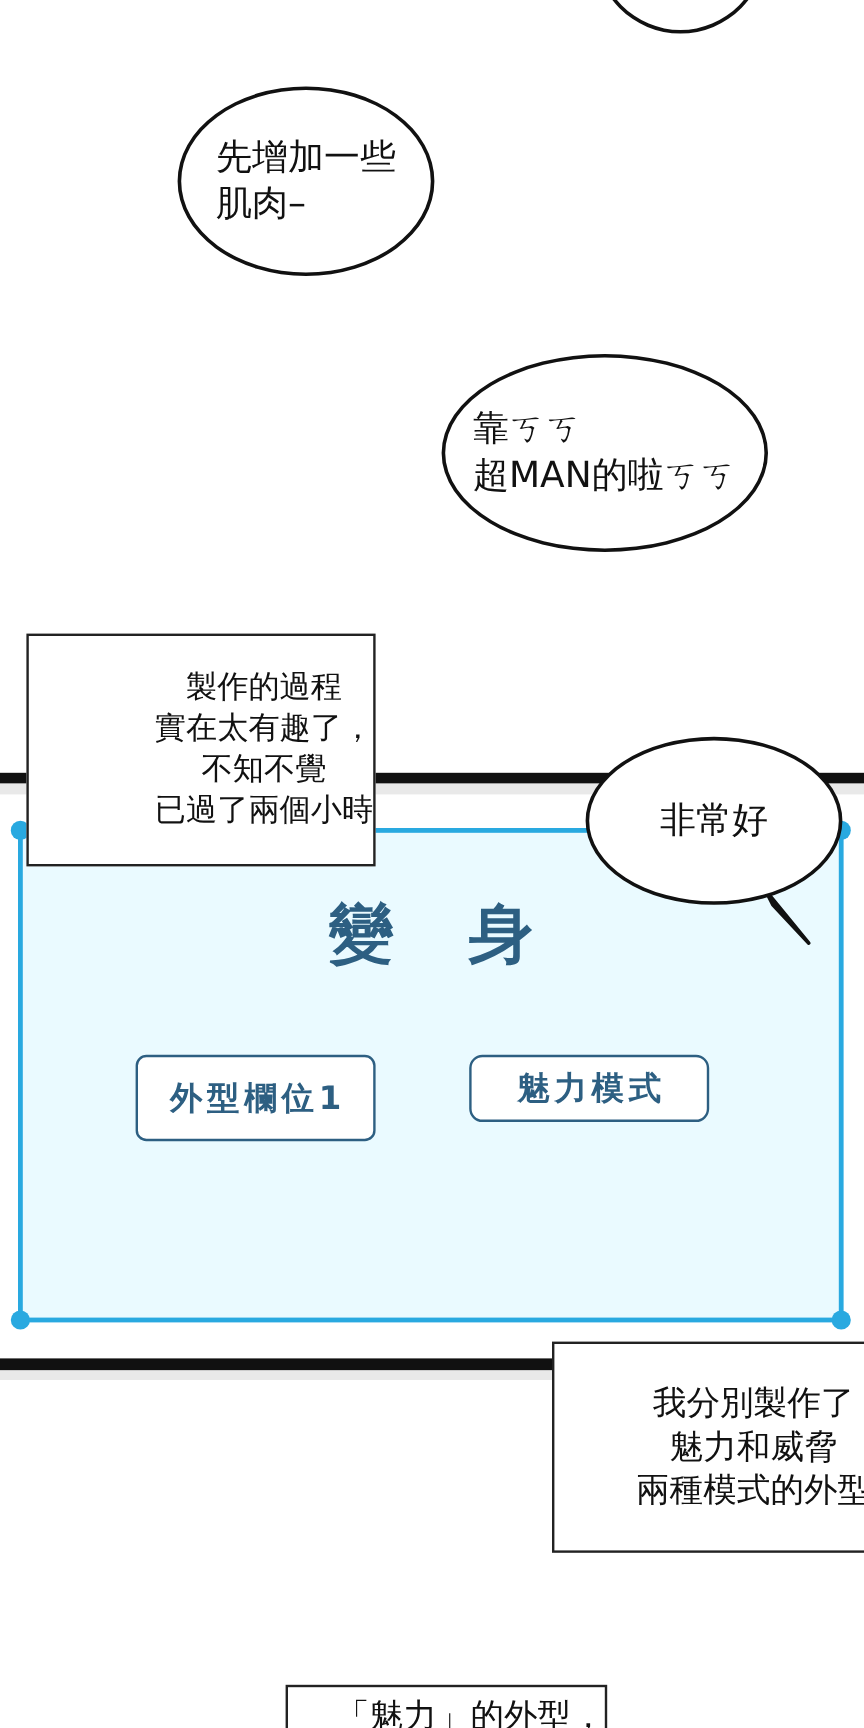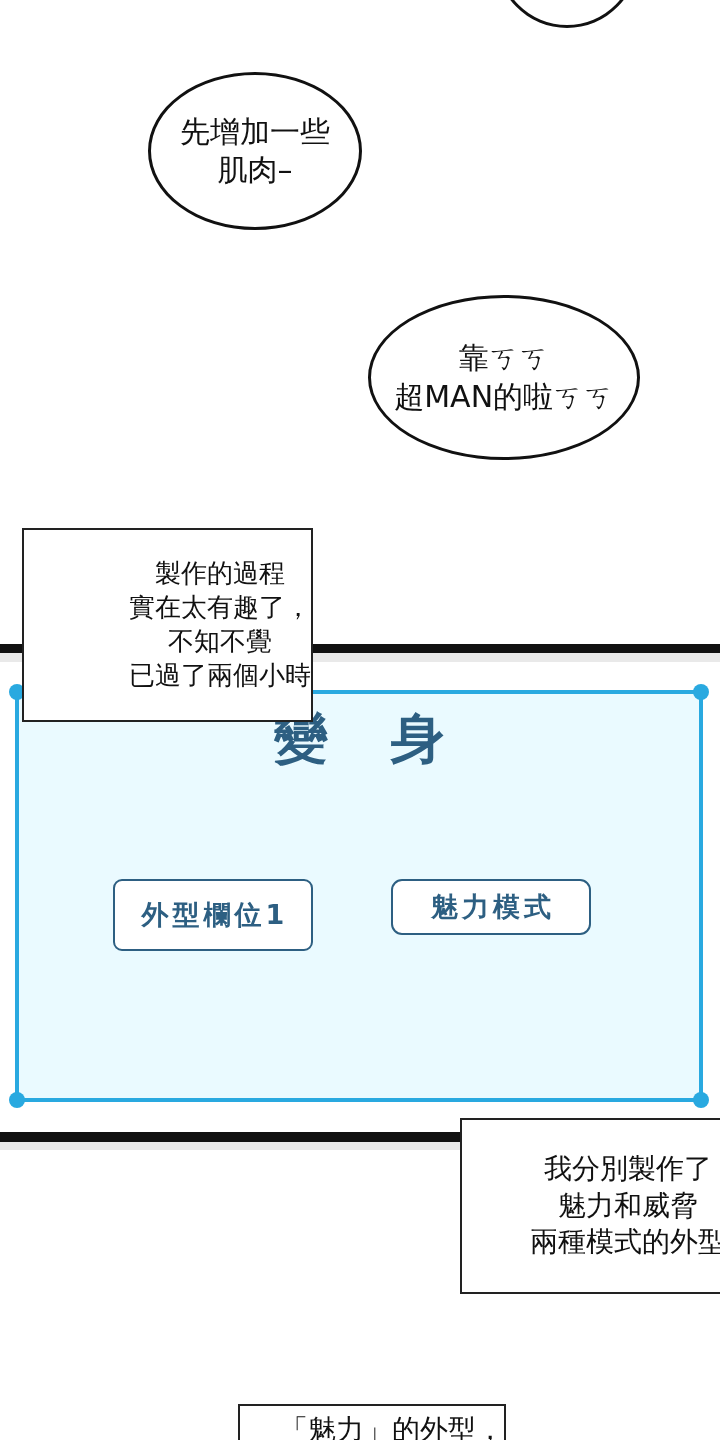--- a/index.html
+++ b/index.html
@@ -23,21 +23,21 @@
 
   
   .bubble-ellipse {
     border: 3px solid #111111;
     border-radius: 50%;
     background: #ffffff;
     box-sizing: border-box;
     display: flex;
     align-items: center;
     justify-content: center;
-    text-align: center;
+    text-align: left;
     color: #111111;
     line-height: 1.28;
     white-space: pre-line;
   }
 
   
   .narration-box {
     border: 2px solid #222222;
     background: #ffffff;
     box-sizing: border-box;
@@ -133,21 +133,21 @@
   <div class="abs bubble-ellipse" style="left:368px; top:295px; width:272px; height:165px; font-size:30px;">
     <span>靠ㄎㄎ
 超MAN的啦ㄎㄎ</span>
   </div>
 
   <div class="abs scene-bar" style="top:644px; height:9px;"></div>
   <div class="abs scene-bar-shadow" style="top:653px; height:9px;"></div>
 
   <div id="ui-panel" class="abs">
 
-    <div id="panel-title" class="abs" style="left:0; top:0; width:684px; margin-top:19px; position:relative;">變 身</div>
+    <div id="panel-title" class="abs" style="left:0; top:0; width:684px; margin-top:59px; position:relative;">變 身</div>
 
     <div class="ui-button" style="left:96px; top:187px; width:200px; height:72px;border-radius:9px;">
       <span>外型欄位1</span>
     </div>
 
     <div class="ui-button" style="left:374px; top:187px; width:200px; height:56px;">
       <span>魅力模式</span>
     </div>
 
 
@@ -163,20 +163,28 @@
   <div class="abs sel-handle" style="left:9px; top:1092px;"></div>
   <div class="abs sel-handle" style="left:693px; top:1092px;"></div>
 
   <div class="abs narration-box" style="left:22px; top:528px; width:291px; height:194px; font-size:26px;">
     <span>製作的過程
 實在太有趣了，
 不知不覺
 已過了兩個小時</span>
   </div>
 
+  <div class="abs" style="left:488px; top:614px; width:232px; height:180px;">
+    <svg width="232" height="180" viewBox="0 0 232 180" style="position:absolute; left:0; top:0;">
+      <path d="M150,128 L186,172 L156,140 Z" fill="#ffffff" stroke="#111111" stroke-width="3" stroke-linejoin="round"></path>
+    </svg>
+    <div class="bubble-ellipse" style="position:absolute; left:0; top:0; width:214px; height:140px; font-size:30px;">
+      <span>非常好</span>
+    </div>
+  </div>
 
   <div class="abs scene-bar" style="top:1132px; height:10px;"></div>
   <div class="abs scene-bar-shadow" style="top:1142px; height:8px;"></div>
 
   <div class="abs narration-box" style="left:460px; top:1118px; width:268px; height:176px; font-size:28px;">
     <span>我分別製作了
 魅力和威脅
 兩種模式的外型</span>
   </div>
 

